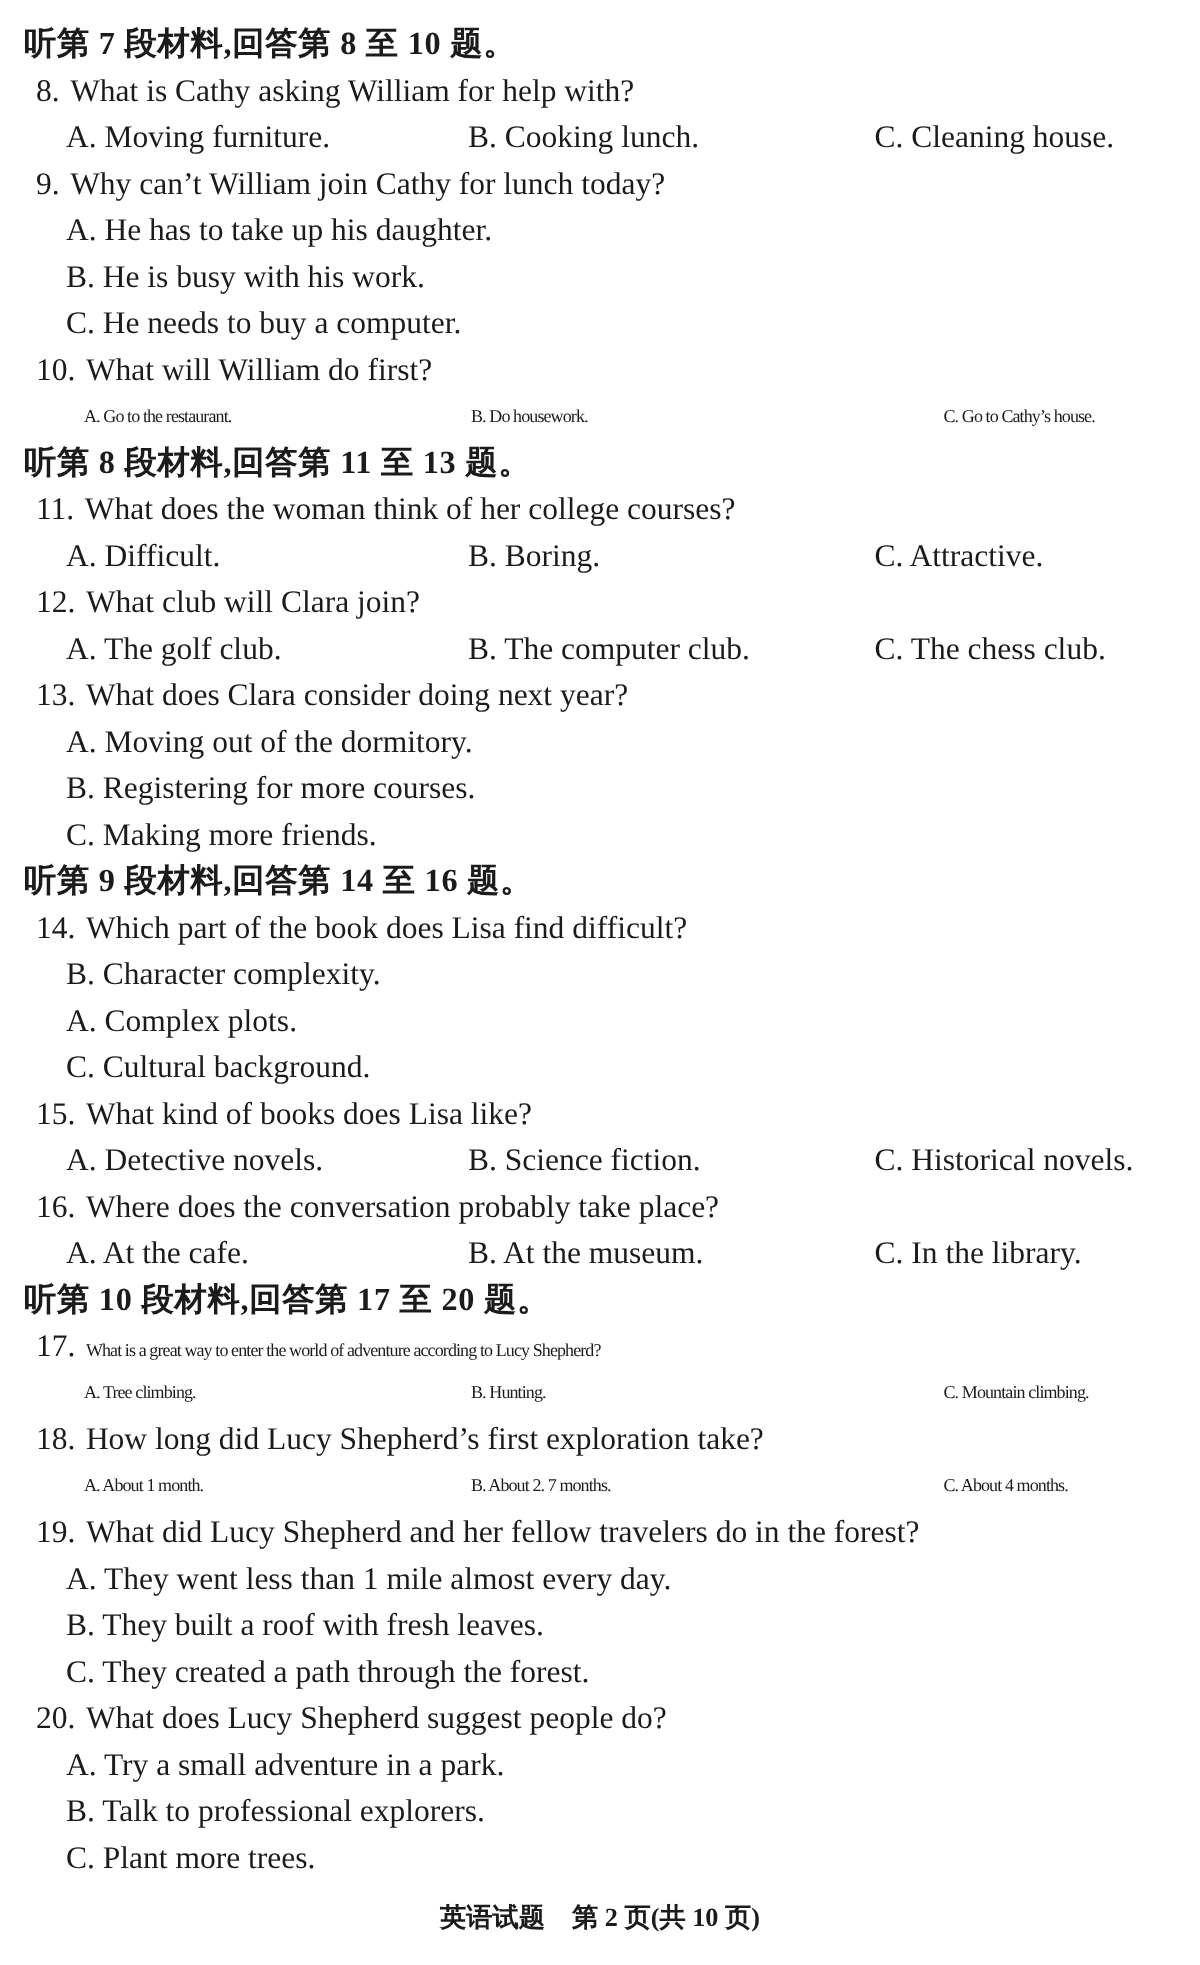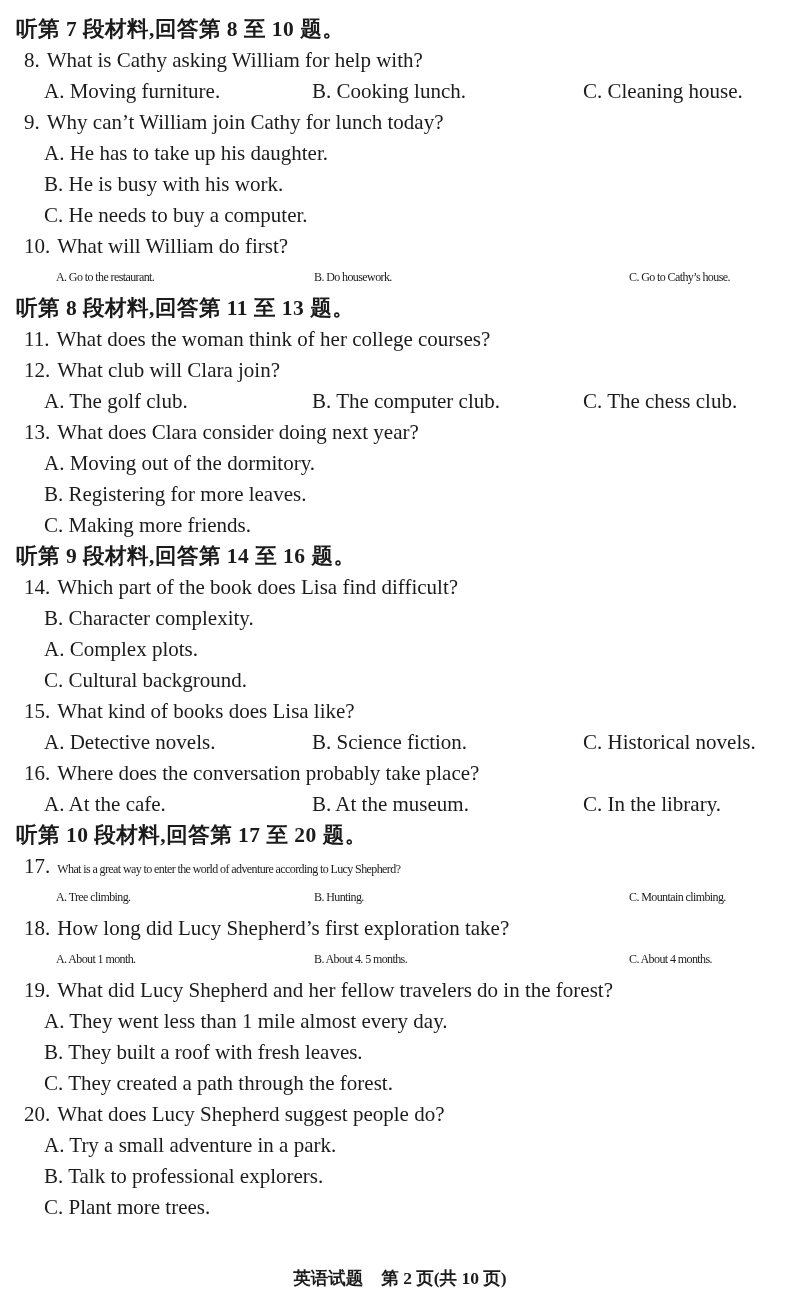--- a/index.html
+++ b/index.html
@@ -60,29 +60,34 @@
       <div class="line opt-stacked">B. He is busy with his work.</div>
       <div class="line opt-stacked">C. He needs to buy a computer.</div>
       <div class="line q-line num2"><span class="q-num">10.</span><span class="q-text">What will William do first?</span></div>
       <div class="line opt-row row-condensed condensed">
         <span class="opt opt-0">A. Go to the restaurant.</span>
         <span class="opt opt-1">B. Do housework.</span>
         <span class="opt opt-2">C. Go to Cathy’s house.</span>
       </div>
       <div class="line section-header">听第 8 段材料,回答第 11 至 13 题。</div>
       <div class="line q-line num2"><span class="q-num">11.</span><span class="q-text">What does the woman think of her college courses?</span></div>
+      <div class="line opt-row">
+        <span class="opt opt-0">A. Difficult.</span>
+        <span class="opt opt-1">B. Boring.</span>
+        <span class="opt opt-2">C. Attractive.</span>
+      </div>
       <div class="line q-line num2"><span class="q-num">12.</span><span class="q-text">What club will Clara join?</span></div>
       <div class="line opt-row">
         <span class="opt opt-0">A. The golf club.</span>
         <span class="opt opt-1">B. The computer club.</span>
         <span class="opt opt-2">C. The chess club.</span>
       </div>
       <div class="line q-line num2"><span class="q-num">13.</span><span class="q-text">What does Clara consider doing next year?</span></div>
       <div class="line opt-stacked">A. Moving out of the dormitory.</div>
-      <div class="line opt-stacked">B. Registering for more leaves.</div>
+      <div class="line opt-stacked">B. Registering for more courses.</div>
       <div class="line opt-stacked">C. Making more friends.</div>
       <div class="line section-header">听第 9 段材料,回答第 14 至 16 题。</div>
       <div class="line q-line num2"><span class="q-num">14.</span><span class="q-text">Which part of the book does Lisa find difficult?</span></div>
       <div class="line opt-stacked">B. Character complexity.</div>
       <div class="line opt-stacked">A. Complex plots.</div>
       <div class="line opt-stacked">C. Cultural background.</div>
       <div class="line q-line num2"><span class="q-num">15.</span><span class="q-text">What kind of books does Lisa like?</span></div>
       <div class="line opt-row">
         <span class="opt opt-0">A. Detective novels.</span>
         <span class="opt opt-1">B. Science fiction.</span>
@@ -97,21 +102,21 @@
       <div class="line section-header">听第 10 段材料,回答第 17 至 20 题。</div>
       <div class="line q-line num2"><span class="q-num">17.</span><span class="q-text condensed">What is a great way to enter the world of adventure according to Lucy Shepherd?</span></div>
       <div class="line opt-row row-condensed condensed">
         <span class="opt opt-0">A. Tree climbing.</span>
         <span class="opt opt-1">B. Hunting.</span>
         <span class="opt opt-2">C. Mountain climbing.</span>
       </div>
       <div class="line q-line num2"><span class="q-num">18.</span><span class="q-text">How long did Lucy Shepherd’s first exploration take?</span></div>
       <div class="line opt-row row-condensed condensed">
         <span class="opt opt-0">A. About 1 month.</span>
-        <span class="opt opt-1">B. About 4. 5 months.</span>
+        <span class="opt opt-1">B. About 2. 7 months.</span>
         <span class="opt opt-2">C. About 4 months.</span>
       </div>
       <div class="line q-line num2"><span class="q-num">19.</span><span class="q-text">What did Lucy Shepherd and her fellow travelers do in the forest?</span></div>
       <div class="line opt-stacked">A. They went less than 1 mile almost every day.</div>
       <div class="line opt-stacked">B. They built a roof with fresh leaves.</div>
       <div class="line opt-stacked">C. They created a path through the forest.</div>
       <div class="line q-line num2"><span class="q-num">20.</span><span class="q-text">What does Lucy Shepherd suggest people do?</span></div>
       <div class="line opt-stacked">A. Try a small adventure in a park.</div>
       <div class="line opt-stacked">B. Talk to professional explorers.</div>
       <div class="line opt-stacked">C. Plant more trees.</div>

